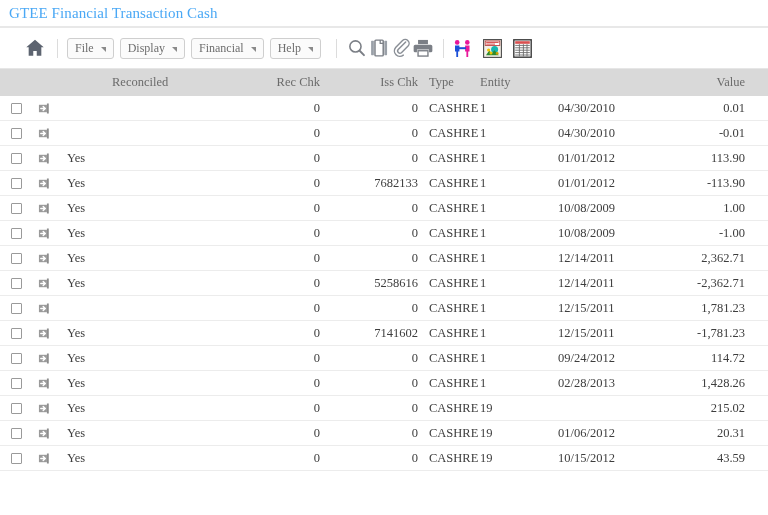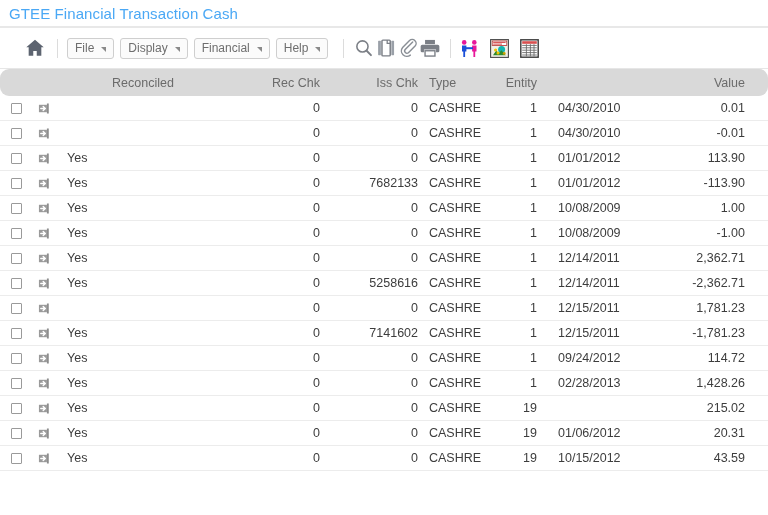--- a/index.html
+++ b/index.html
@@ -11,20 +11,21 @@
     background: #ffffff;
     font-family: "Liberation Sans", sans-serif;
     -webkit-font-smoothing: antialiased;
   }
 
   #app {
     width: 768px;
     height: 515px;
     position: relative;
     background: #ffffff;
+    font-family: Liberation Serif, serif;
   }
 
   
   .titlebar {
     height: 28px;
     padding: 0 0 0 9px;
     display: flex;
     align-items: center;
     box-sizing: border-box;
     border-bottom: 2px solid #e8e8e8;
@@ -113,40 +114,39 @@
     color: #333333;
   }
   .grid-head {
     display: flex;
     align-items: center;
     height: 27px;
     background: #d9d9d9;
     color: #6b6b6b;
     font-size: 12.5px;
     box-sizing: border-box;
-    border-radius: 9px;
   }
   .grid-row {
     display: flex;
     align-items: center;
     height: 25px;
     border-bottom: 1px solid #ececec;
     box-sizing: border-box;
     background: #ffffff;
     color: #3d3d3d;
   }
 
   
   .c-sel      { width: 32px;  flex: none; display: flex; align-items: center; justify-content: center; }
   .c-drill    { width: 24px;  flex: none; display: flex; align-items: center; justify-content: center; }
   .c-recon    { width: 150px; flex: none; padding-left: 11px; box-sizing: border-box; }
   .c-recchk   { width: 114px; flex: none; text-align: right; box-sizing: border-box; }
   .c-isschk   { width: 100px; flex: none; text-align: right; box-sizing: border-box; padding-right: 2px; }
   .c-type     { width: 60px;  flex: none; text-align: left; box-sizing: border-box; padding-left: 9px; }
-  .c-entity   { width: 57px;  flex: none; text-align: right; box-sizing: border-box; }
+  .c-entity   { width: 57px;  flex: none; text-align: left; box-sizing: border-box; }
   .c-doc      { width: 140px; flex: none; text-align: left; box-sizing: border-box; padding-left: 21px; }
   .c-value    { flex: 1 1 auto; text-align: right; box-sizing: border-box; padding-right: 23px; }
 
   
   .grid-head .c-recon  { padding-left: 56px; }
   .grid-head .c-recchk { padding-right: 0px; }
   .grid-head .c-isschk { padding-right: 2px; }
   .grid-head .c-type   { padding-left: 9px; }
   .grid-head .c-entity { padding-left: 0px; }
   .grid-head .c-doc    { padding-left: 21px; }

